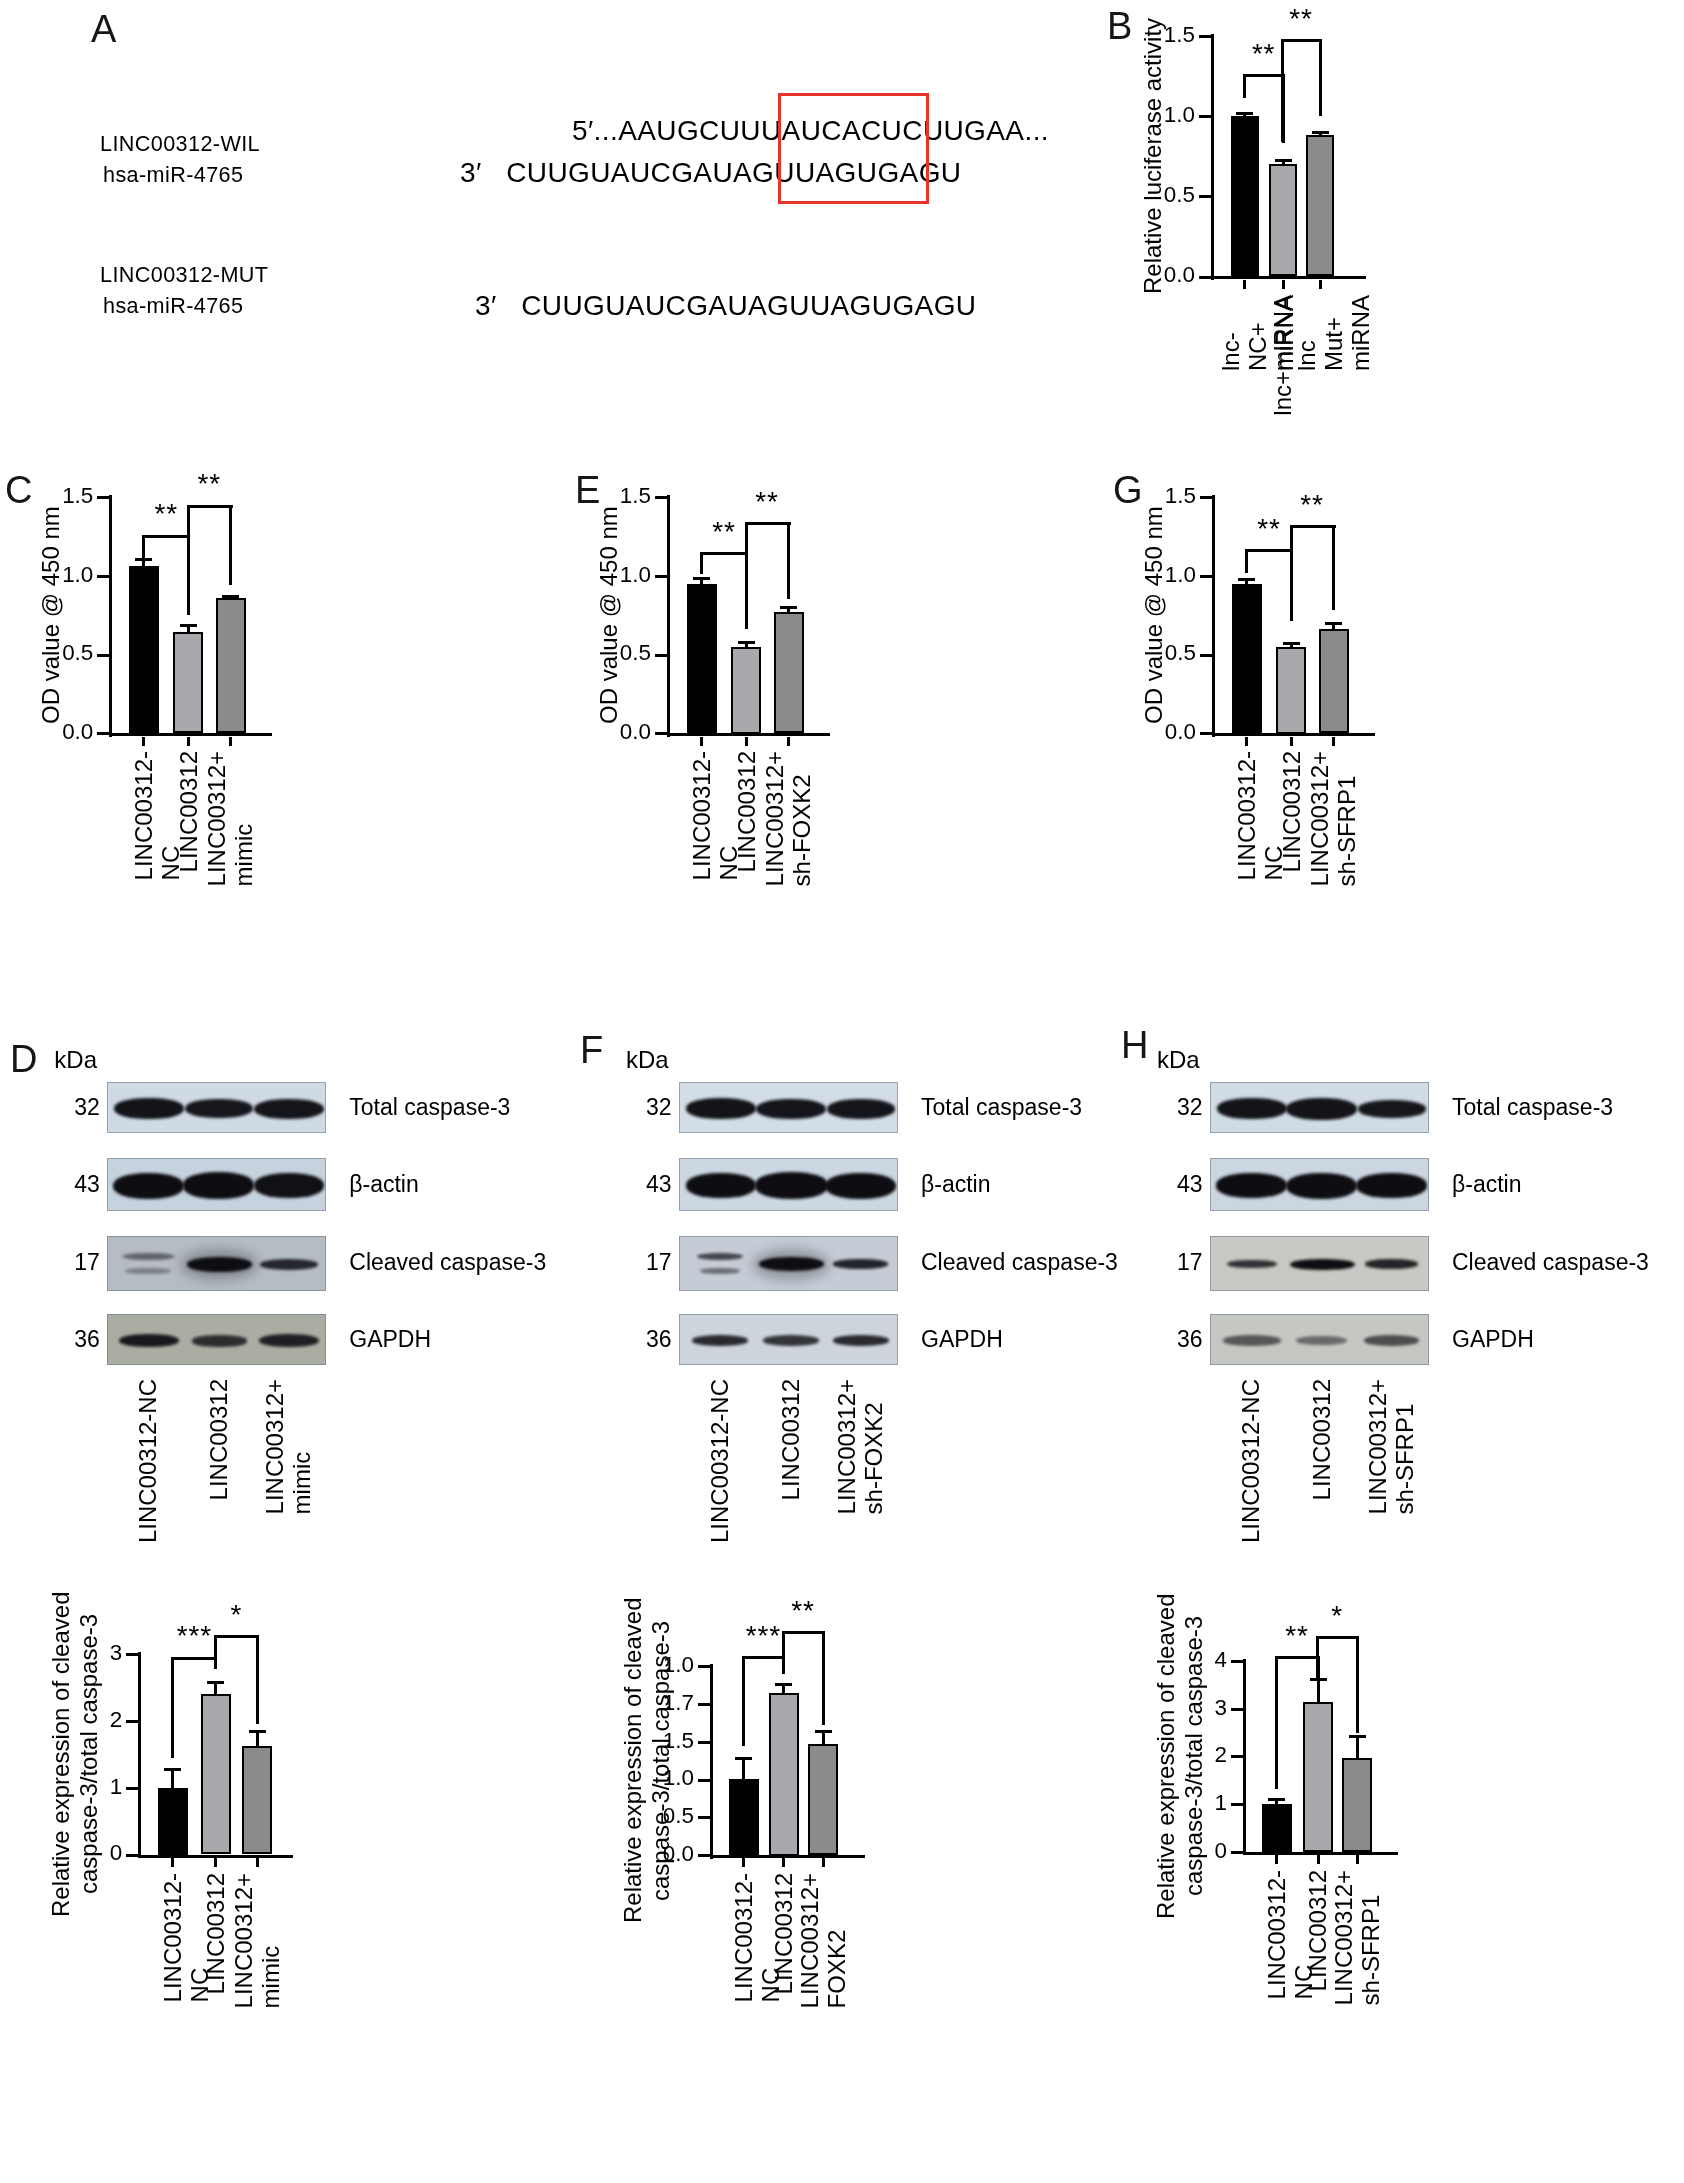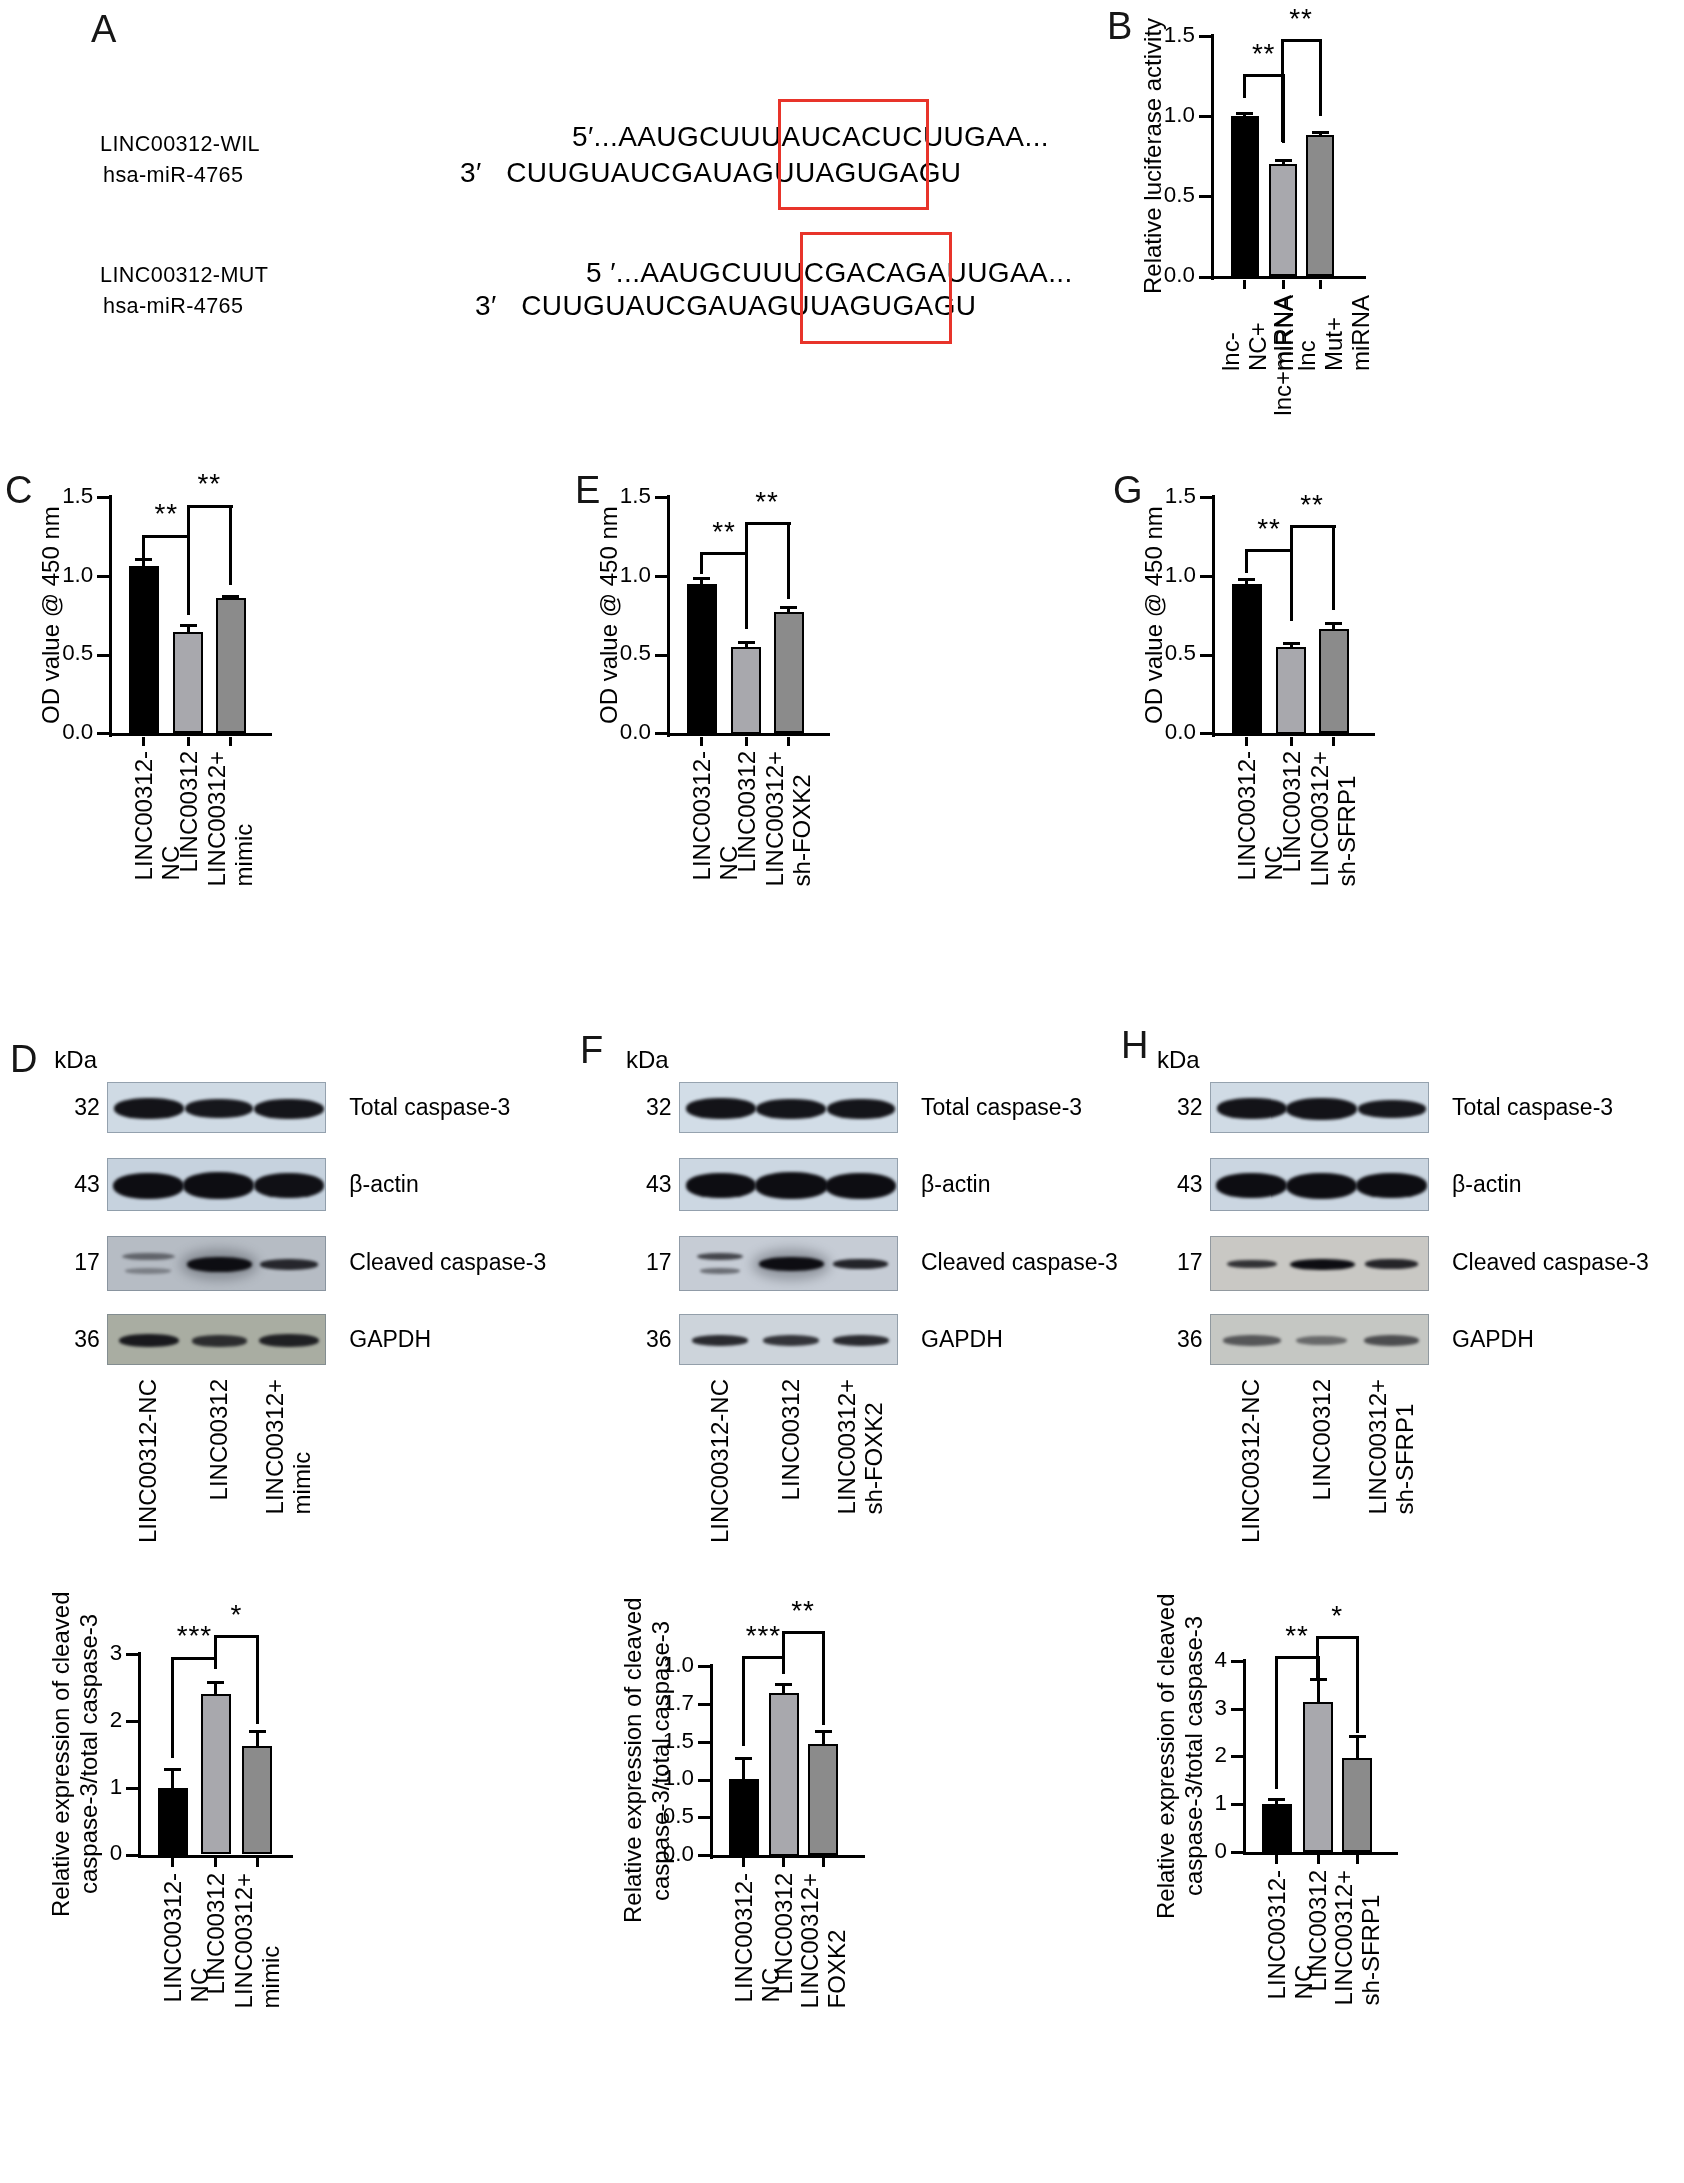--- a/index.html
+++ b/index.html
@@ -28,27 +28,26 @@
   <div class="plabel" style="left:575px;top:469px">E</div>
   <div class="plabel" style="left:1113px;top:469px">G</div>
   <div class="plabel" style="left:10px;top:1038px">D</div>
   <div class="plabel" style="left:580px;top:1029px">F</div>
   <div class="plabel" style="left:1121px;top:1024px">H</div>
 
   <div class="panel" id="panelA" style="left:75px;top:0;width:1061px;height:431px">
     <div class="pair" style="top:104px">
       <span class="name" style="left:25px;top:26.5px">LINC00312-WIL</span>
       <span class="name" style="left:28px;top:58px">hsa-miR-4765</span>
-      <span class="seq" style="left:497px;top:17px"><span>5′...AAUGCUUU</span><span class="anchor"><span class="boxrect" style="left:-4.1px;right:-5.8px;top:-21.6px;height:105px"></span><span>AUCACUC</span></span><span>UUGAA...</span></span>
+      <span class="seq" style="left:497px;top:11px"><span>5′...AAUGCUUU</span><span class="anchor"><span class="boxrect" style="left:-4.1px;right:-5.8px;top:-21.6px;height:105px"></span><span>AUCACUC</span></span><span>UUGAA...</span></span>
       <span class="seq" style="left:385px;top:53px"><span>3′   CUUGUAUCGAUAGU</span><span>UAGUGAG</span><span>U</span></span>
     </div>
     <div class="pair" style="top:235px">
       <span class="name" style="left:25px;top:26.5px">LINC00312-MUT</span>
       <span class="name" style="left:28px;top:58px">hsa-miR-4765</span>
-      <span class="seq" style="left:511px;top:21.6px"><span>5 ′...AAUGCUUU</span><span class="anchor"><span class="boxrect" style="left:-4.1px;right:-5.8px;top:-25px;height:106px"></span><span>CGACAGA</span></span><span>UUGAA...</span></span>
       <span class="seq" style="left:400px;top:55px"><span>3′   CUUGUAUCGAUAGU</span><span>UAGUGAG</span><span>U</span></span>
     </div>
   </div>
 
   <div class="panel" style="left:1094px;top:0;width:589px;height:514px">
     <div data-chart="B" style="left: 120px; top: 36px; width: 145px; height: 240px;">
         <div class="abs" style="left: -3.3px; top: -2.5px; width: 3.3px; height: 246px; background: rgb(0, 0, 0);"></div>
         <div class="abs" style="left: -3.3px; top: 240px; width: 155px; height: 3.3px; background: rgb(0, 0, 0);"></div>
         <div class="abs" style="left: -15px; top: 240px; width: 11.6px; height: 2.5px; background: rgb(0, 0, 0);"></div>
         <div class="abs" style="left: -85px; top: 226px; width: 66px; text-align: right; font-size: 22.4px;">0.0</div>

